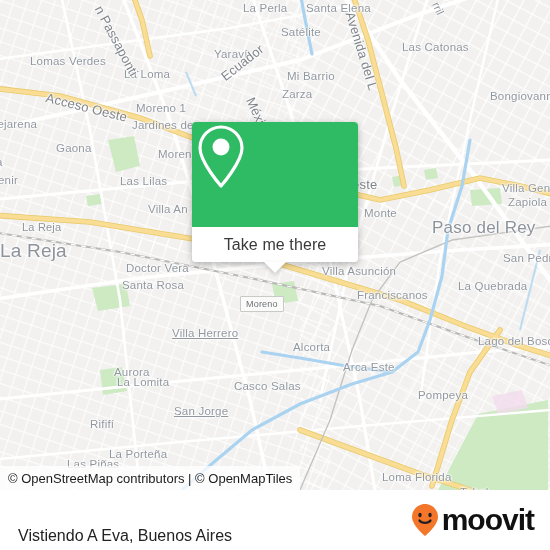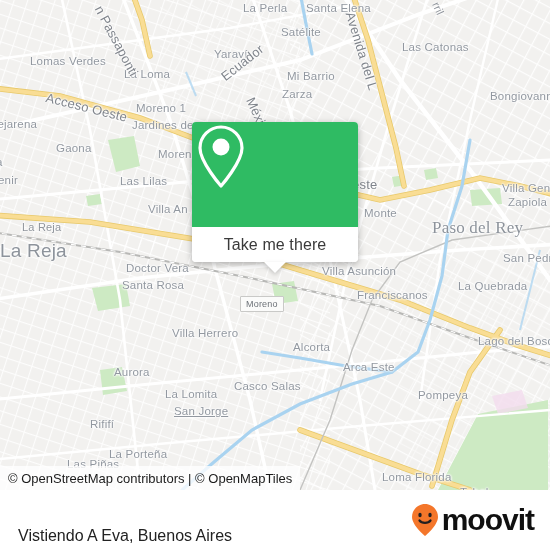--- a/index.html
+++ b/index.html
@@ -181,45 +181,45 @@
         <div class="lbl m" style="left: 214px; top: 48px;">Yaraví</div>
         <div class="lbl m" style="left: 243px; top: 2px;">La Perla</div>
         <div class="lbl m" style="left: 306px; top: 2px;">Santa Elena</div>
         <div class="lbl m" style="left: 281px; top: 26px;">Satélite</div>
         <div class="lbl m" style="left: 287px; top: 70px;">Mi Barrio</div>
         <div class="lbl m" style="left: 282px; top: 88px;">Zarza</div>
         <div class="lbl m" style="left: 402px; top: 41px;">Las Catonas</div>
         <div class="lbl m" style="left: 490px; top: 90px;">Bongiovanni</div>
         <div class="lbl m" style="left: 502px; top: 182px;">Villa Gen</div>
         <div class="lbl m" style="left: 508px; top: 196px;">Zapiola</div>
-        <div class="lbl xl" style="left: 432px; top: 218px; font-family: Liberation Serif, serif;">Paso del Rey</div>
+        <div class="lbl xl" style="left: 432px; top: 218px;">Paso del Rey</div>
         <div class="lbl m" style="left: 503px; top: 252px;">San Pedro</div>
         <div class="lbl m" style="left: 458px; top: 280px;">La Quebrada</div>
         <div class="lbl m" style="left: 478px; top: 335px;">Lago del Bosque</div>
         <div class="lbl m" style="left: 418px; top: 389px;">Pompeya</div>
         <div class="lbl m" style="left: 382px; top: 471px;">Loma Florida</div>
         <div class="lbl m" style="left: 460px; top: 486px;">Tobal</div>
         <div class="lbl m" style="left: -6px; top: 118px;">tejarena</div>
         <div class="lbl m" style="left: 56px; top: 142px;">Gaona</div>
         <div class="lbl m" style="left: -8px; top: 174px;">venir</div>
         <div class="lbl m" style="left: -4px; top: 156px;">a</div>
         <div class="lbl m" style="left: 120px; top: 175px;">Las Lilas</div>
         <div class="lbl m" style="left: 158px; top: 148px;">Moreno</div>
         <div class="lbl m" style="left: 148px; top: 203px;">Villa An</div>
         <div class="lbl m" style="left: 364px; top: 207px;">Monte</div>
         <div class="lbl xxl" style="left: 0px; top: 240px;">La Reja</div>
         <div class="lbl m" style="left: 126px; top: 262px;">Doctor Vera</div>
         <div class="lbl m" style="left: 122px; top: 279px;">Santa Rosa</div>
         <div class="lbl m" style="left: 322px; top: 265px;">Villa Asunción</div>
         <div class="lbl m" style="left: 357px; top: 289px;">Franciscanos</div>
-        <div class="lbl m" style="left: 172px; top: 327px;">Villa Herrero</div>
+        <div class="lbl m" style="left: 172px; top: 327px; text-decoration: underline;">Villa Herrero</div>
         <div class="lbl m" style="left: 293px; top: 341px;">Alcorta</div>
         <div class="lbl m" style="left: 343px; top: 361px;">Arca Este</div>
         <div class="lbl m" style="left: 114px; top: 366px;">Aurora</div>
-        <div class="lbl m" style="left: 117px; top: 388px; margin-left: 48px;">La Lomita</div>
+        <div class="lbl m" style="left: 117px; top: 376px;">La Lomita</div>
         <div class="lbl m" style="left: 234px; top: 380px;">Casco Salas</div>
         <div class="lbl m" style="left: 174px; top: 405px; text-decoration: underline;">San Jorge</div>
         <div class="lbl m" style="left: 90px; top: 418px;">Rififí</div>
         <div class="lbl m" style="left: 109px; top: 448px;">La Porteña</div>
         <div class="lbl m" style="left: 67px; top: 458px;">Las Piñas</div>
       </div>
     <div id="road-labels">
         <div class="lbl rdbig" style="left: 105px; top: 3px; transform-origin: left top; transform: rotate(62deg);">n Passaponti</div>
         <div class="lbl rdbig" style="left: 48px; top: 90px; transform-origin: left top; transform: rotate(14deg);">Acceso Oeste</div>
         <div class="lbl rdbig" style="left: 218px; top: 72px; transform-origin: left top; transform: rotate(-38deg);">Ecuador</div>

